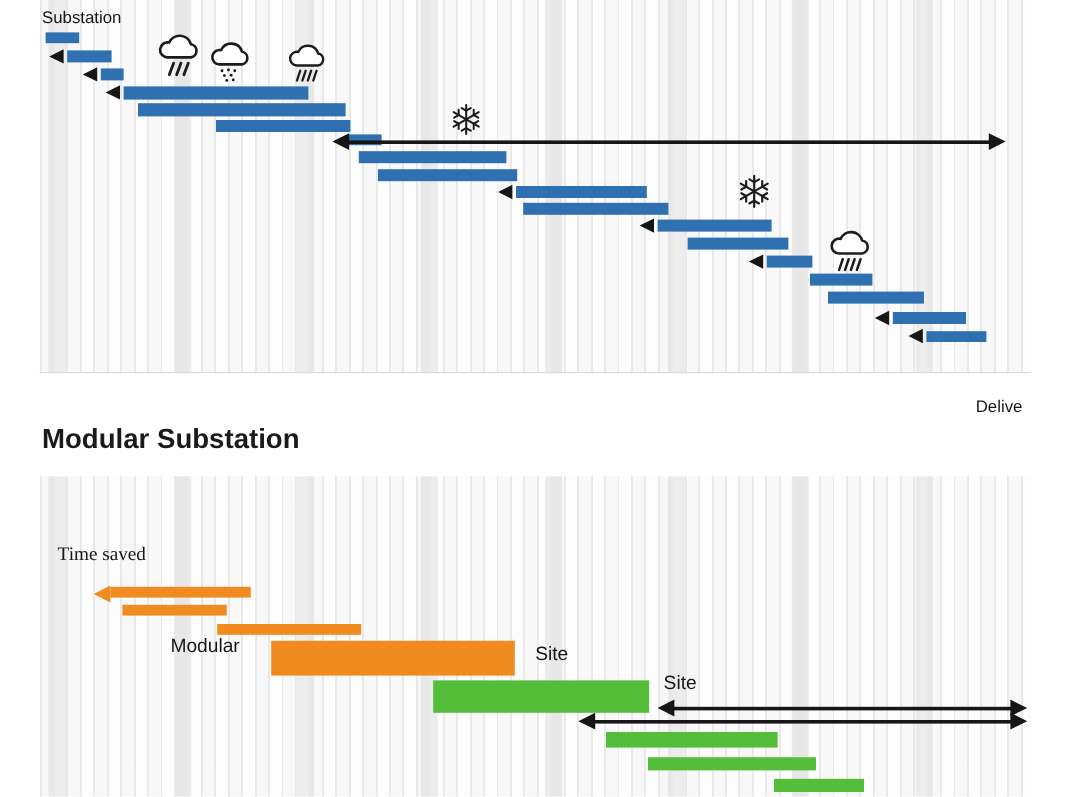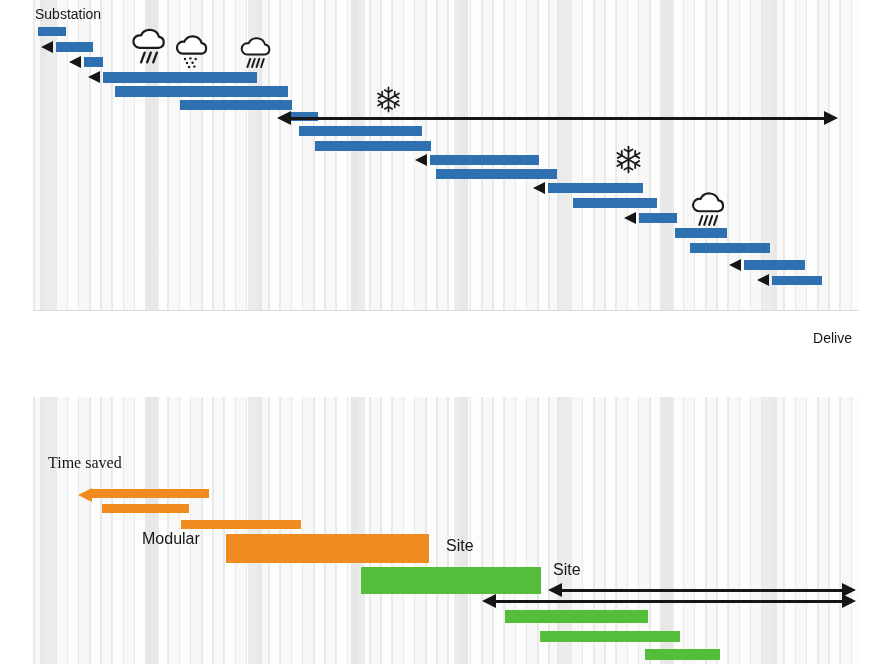--- a/index.html
+++ b/index.html
@@ -139,20 +139,21 @@
         </svg></div>
       <div class="wicon" style="left: 656px; top: 190px; width: 37px; height: 37px;"><svg width="37" height="37" viewBox="0 0 26 27">
           <path d="M21 15.5H7a4.5 4.5 0 1 1 .9-8.9A7 7 0 0 1 21 7.6a4 4 0 0 1 0 7.9z" fill="#ffffff" stroke="#1c1c1c" stroke-width="1.6" stroke-linejoin="round"></path>
           <line x1="9.2" y1="19" x2="7" y2="25.5" stroke="#1c1c1c" stroke-width="1.5" stroke-linecap="round"></line>
           <line x1="12.8" y1="19" x2="10.6" y2="25.5" stroke="#1c1c1c" stroke-width="1.5" stroke-linecap="round"></line>
           <line x1="16.4" y1="19" x2="14.2" y2="25.5" stroke="#1c1c1c" stroke-width="1.5" stroke-linecap="round"></line>
           <line x1="20" y1="19" x2="17.8" y2="25.5" stroke="#1c1c1c" stroke-width="1.5" stroke-linecap="round"></line>
         </svg></div>
     </div>
 
+  <div id="heading">Modular Substation</div>
 
   <div id="chart2" class="chart-area">
     <span id="lbl-time-saved" class="chart-label">Time saved</span>
     <span id="lbl-factory" class="chart-label">Modular</span>
     <span id="lbl-site1" class="chart-label">Site</span>
     <span id="lbl-site2" class="chart-label">Site</span>
   <div class="gbar orange" style="left: 59px; top: 92px; width: 117px; height: 9px;"></div>
       <div class="gbar orange" style="left: 69px; top: 107px; width: 87px; height: 9px;"></div>
       <div class="gbar orange" style="left: 148px; top: 123px; width: 120px; height: 9px;"></div>
       <div class="gbar orange" style="left: 193px; top: 137px; width: 203px; height: 29px;"></div>

